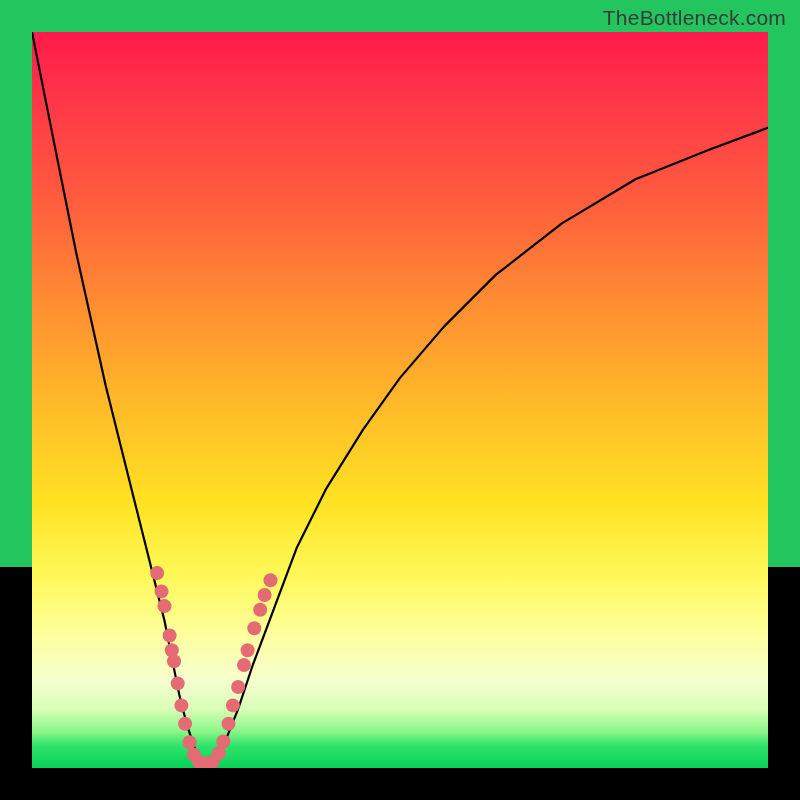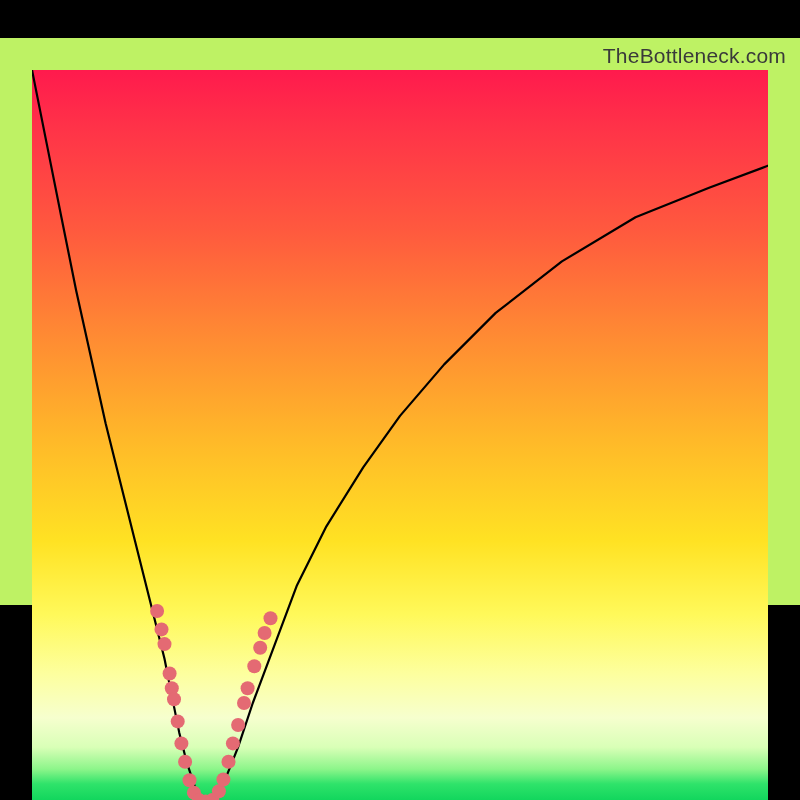--- a/index.html
+++ b/index.html
@@ -8,22 +8,21 @@
     width: 800px;
     height: 800px;
     overflow: hidden;
     background: #000;
     font-family: Arial, Helvetica, sans-serif;
   }
   .frame {
     position: absolute;
     left: 0; top: 0;
     width: 800px; height: 567px;
-    background: #bef264;
-    margin-top: 38px;
+    background: #22c55e;
   }
   .plot-area {
     position: absolute;
     left: 32px;
     top: 32px;
     width: 736px;
     height: 736px;
     overflow: hidden;
   }
   .gradient {

